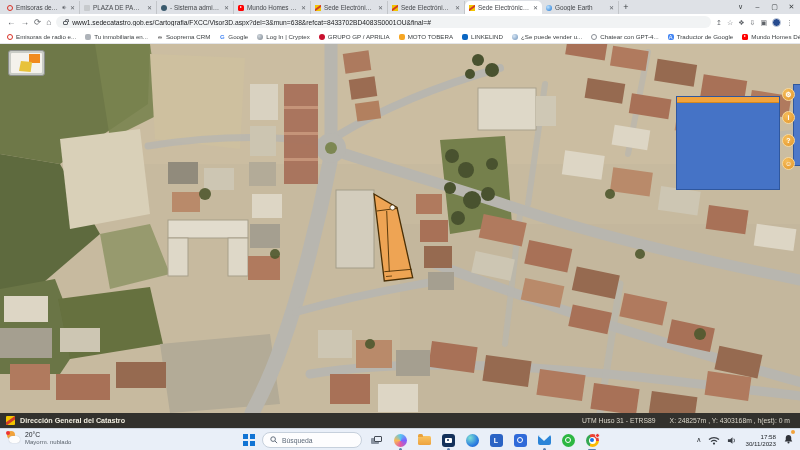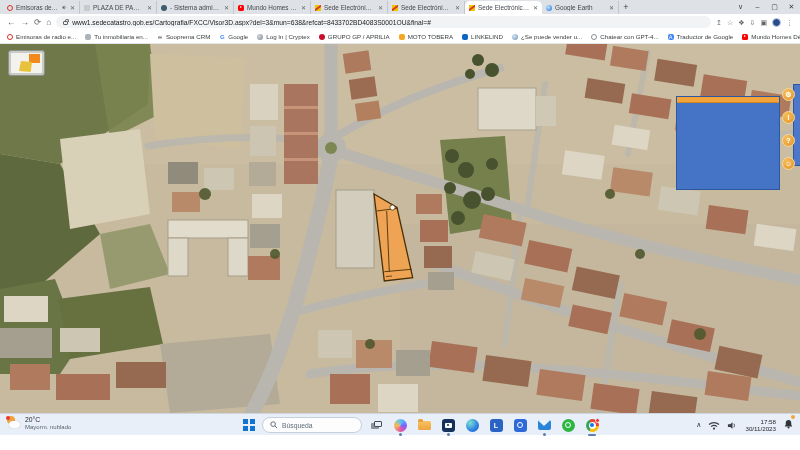--- a/index.html
+++ b/index.html
@@ -413,20 +413,28 @@
       <div class="panel-header"></div>
     </div>
     <div class="sliver"></div>
 
     <div class="cbtn" style="top:44px">⚙</div>
     <div class="cbtn" style="top:67px">i</div>
     <div class="cbtn" style="top:90px">?</div>
     <div class="cbtn" style="top:113px">☺</div>
   </div>
 
+  <div class="statusbar">
+    <span class="sb-logo"></span>
+    <span class="sb-agency">Dirección General del Catastro</span>
+    <div class="sb-right">
+      <span>UTM Huso 31 - ETRS89</span>
+      <span>X: 248257m , Y: 4303168m , h(est): 0 m</span>
+    </div>
+  </div>
 
   <div class="taskbar">
     <div class="weather">
       <span class="w-icon">
         <span class="w-sun"></span>
         <span class="w-cloud"></span>
         <span class="w-badge"></span>
       </span>
       <span>
         <div class="w-temp">20°C</div>

